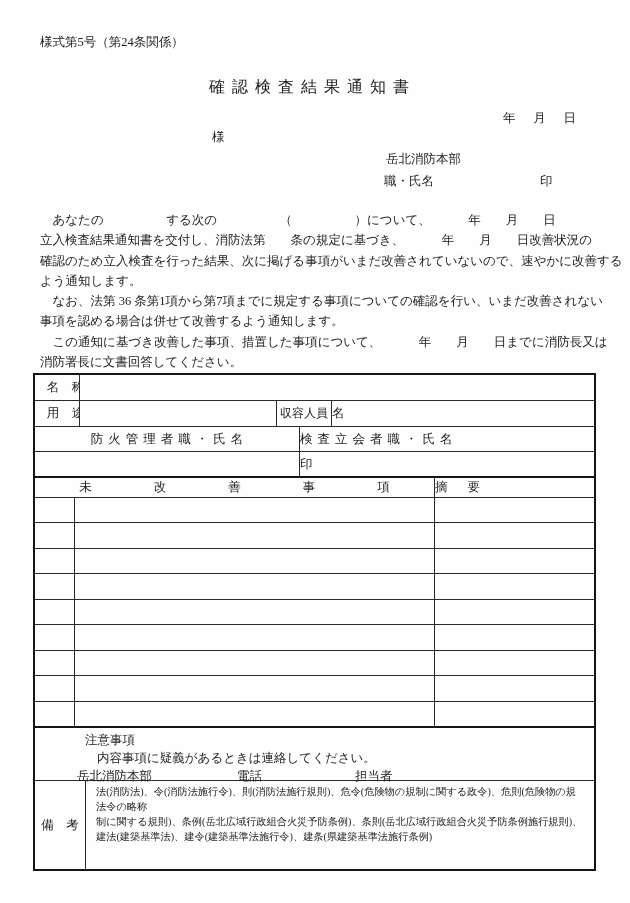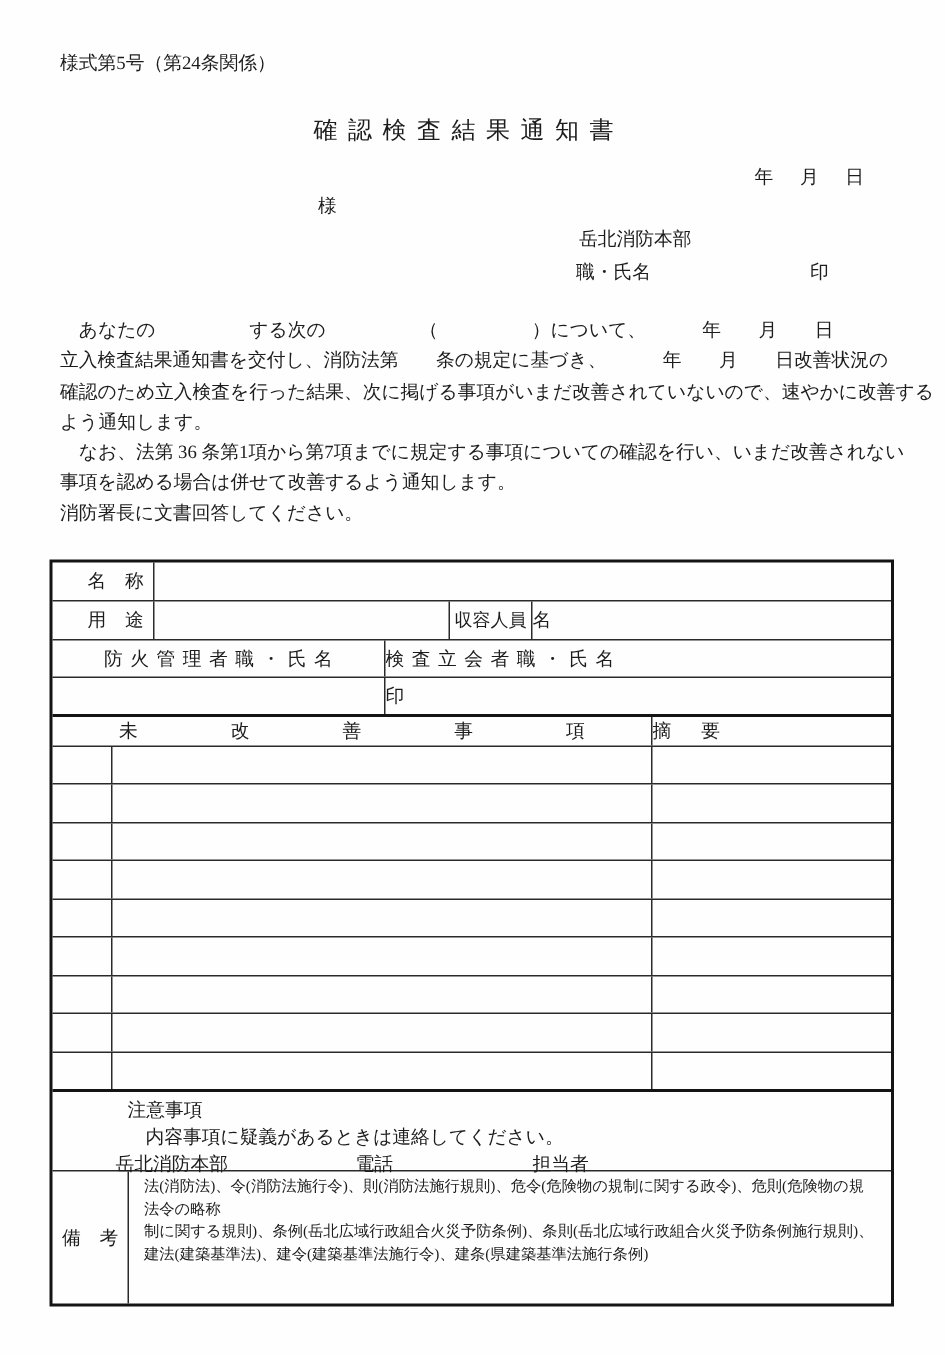--- a/index.html
+++ b/index.html
@@ -31,25 +31,25 @@
     border:2px solid #141414; box-sizing:border-box;
     display:flex; flex-direction:column; font-size:12.5px;
   }
   .trow { display:flex; box-sizing:border-box; border-bottom:1px solid #2a2a2a; flex:none; }
   .cell { box-sizing:border-box; border-right:1px solid #2a2a2a; display:flex; align-items:center; white-space:pre; overflow:hidden; }
   .cell.last { border-right:none; }
   .c-center { justify-content:center; }
   .c-end { justify-content:flex-end; }
 
   .h26 { height:26px; } .h25 { height:25px; } .h20 { height:20px; }
-  .col-label { width:68px;padding-left:17px; }
+  .col-label { width:45px;padding-left:17px; }
   .use-value { width:197px; }
   .cap-label { width:55px; font-size:12px; }
   .cap-value { padding-right:14px; }
-  .half-l { width:222px; }
+  .half-l { width:265px; }
   .phone-span { margin-left:262px; }
   .seal-cell { padding-right:16px; }
   .row-seal { border-bottom:2px solid #141414; }
 
   .ls5 { letter-spacing:5px; margin-right:-5px; }
   .unimp-col { width:400px; }
   .spread5 { letter-spacing:62px; margin-right:-62px; }
   .spread2 { letter-spacing:20px; margin-right:-20px; }
 
   .body-rows { height:230px; display:flex; flex-direction:column; border-bottom:2px solid #141414; box-sizing:border-box; }
@@ -90,20 +90,21 @@
   <div class="abs txt issuer-title">職・氏名</div>
   <div class="abs txt issuer-seal">印</div>
 
   <div class="abs para">
     <div class="pline">　あなたの　　　　　する次の　　　　　（　　　　　）について、　　　年　　月　　日</div>
     <div class="pline">立入検査結果通知書を交付し、消防法第　　条の規定に基づき、　　　年　　月　　日改善状況の</div>
     <div class="pline">確認のため立入検査を行った結果、次に掲げる事項がいまだ改善されていないので、速やかに改善する</div>
     <div class="pline">よう通知します。</div>
     <div class="pline">　なお、法第 36 条第1項から第7項までに規定する事項についての確認を行い、いまだ改善されない</div>
     <div class="pline">事項を認める場合は併せて改善するよう通知します。</div>
+    <div class="pline">　この通知に基づき改善した事項、措置した事項について、　　　年　　月　　日までに消防長又は</div>
     <div class="pline">消防署長に文書回答してください。</div>
   </div>
 
   <div class="form-table">
 
     <div class="trow h26">
       <div class="cell col-label c-center">名　称</div>
       <div class="cell last"></div>
     </div>
 

